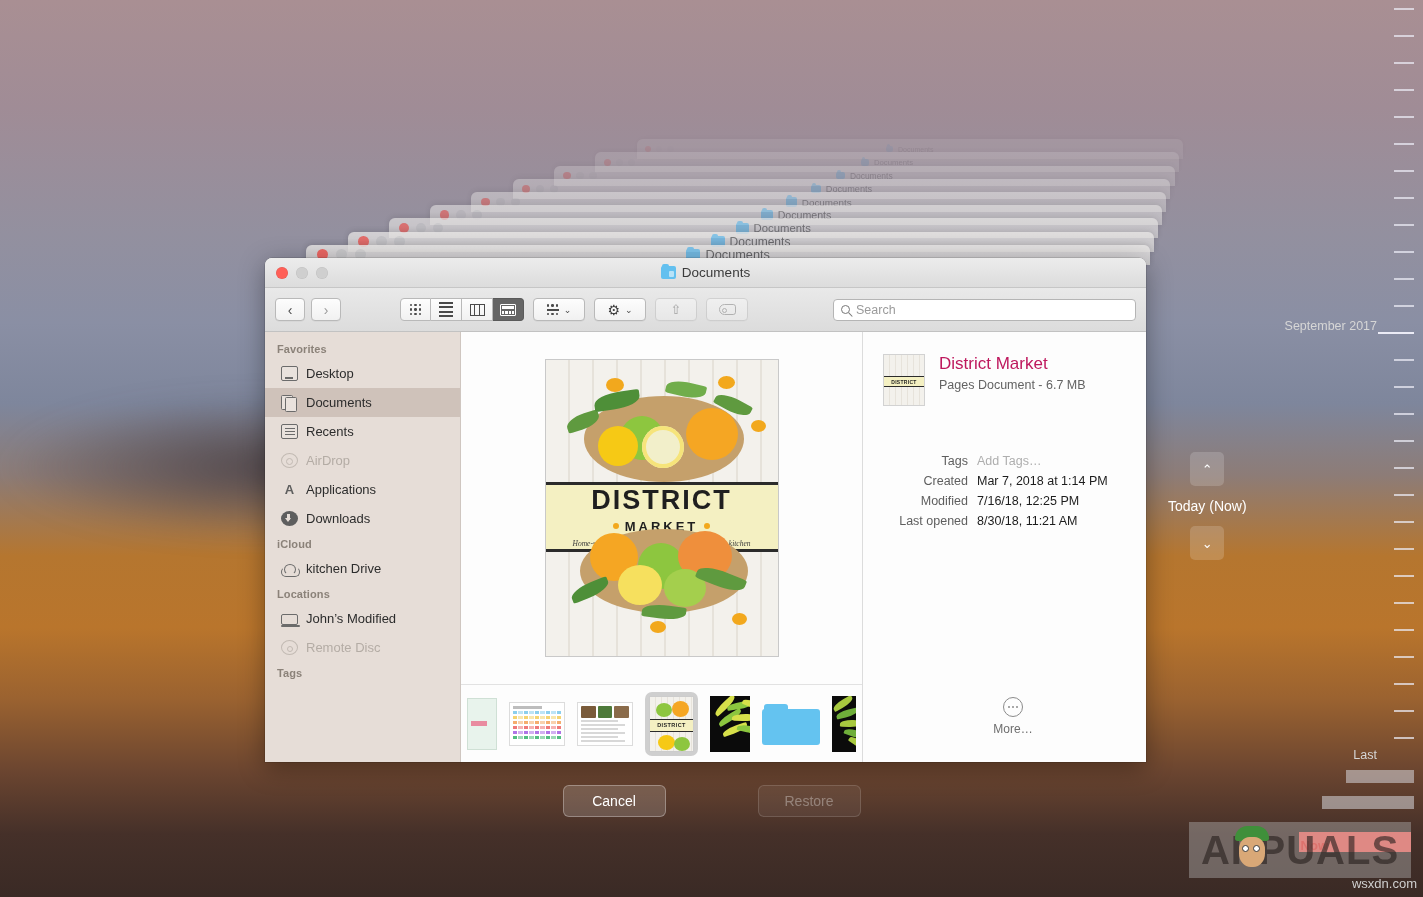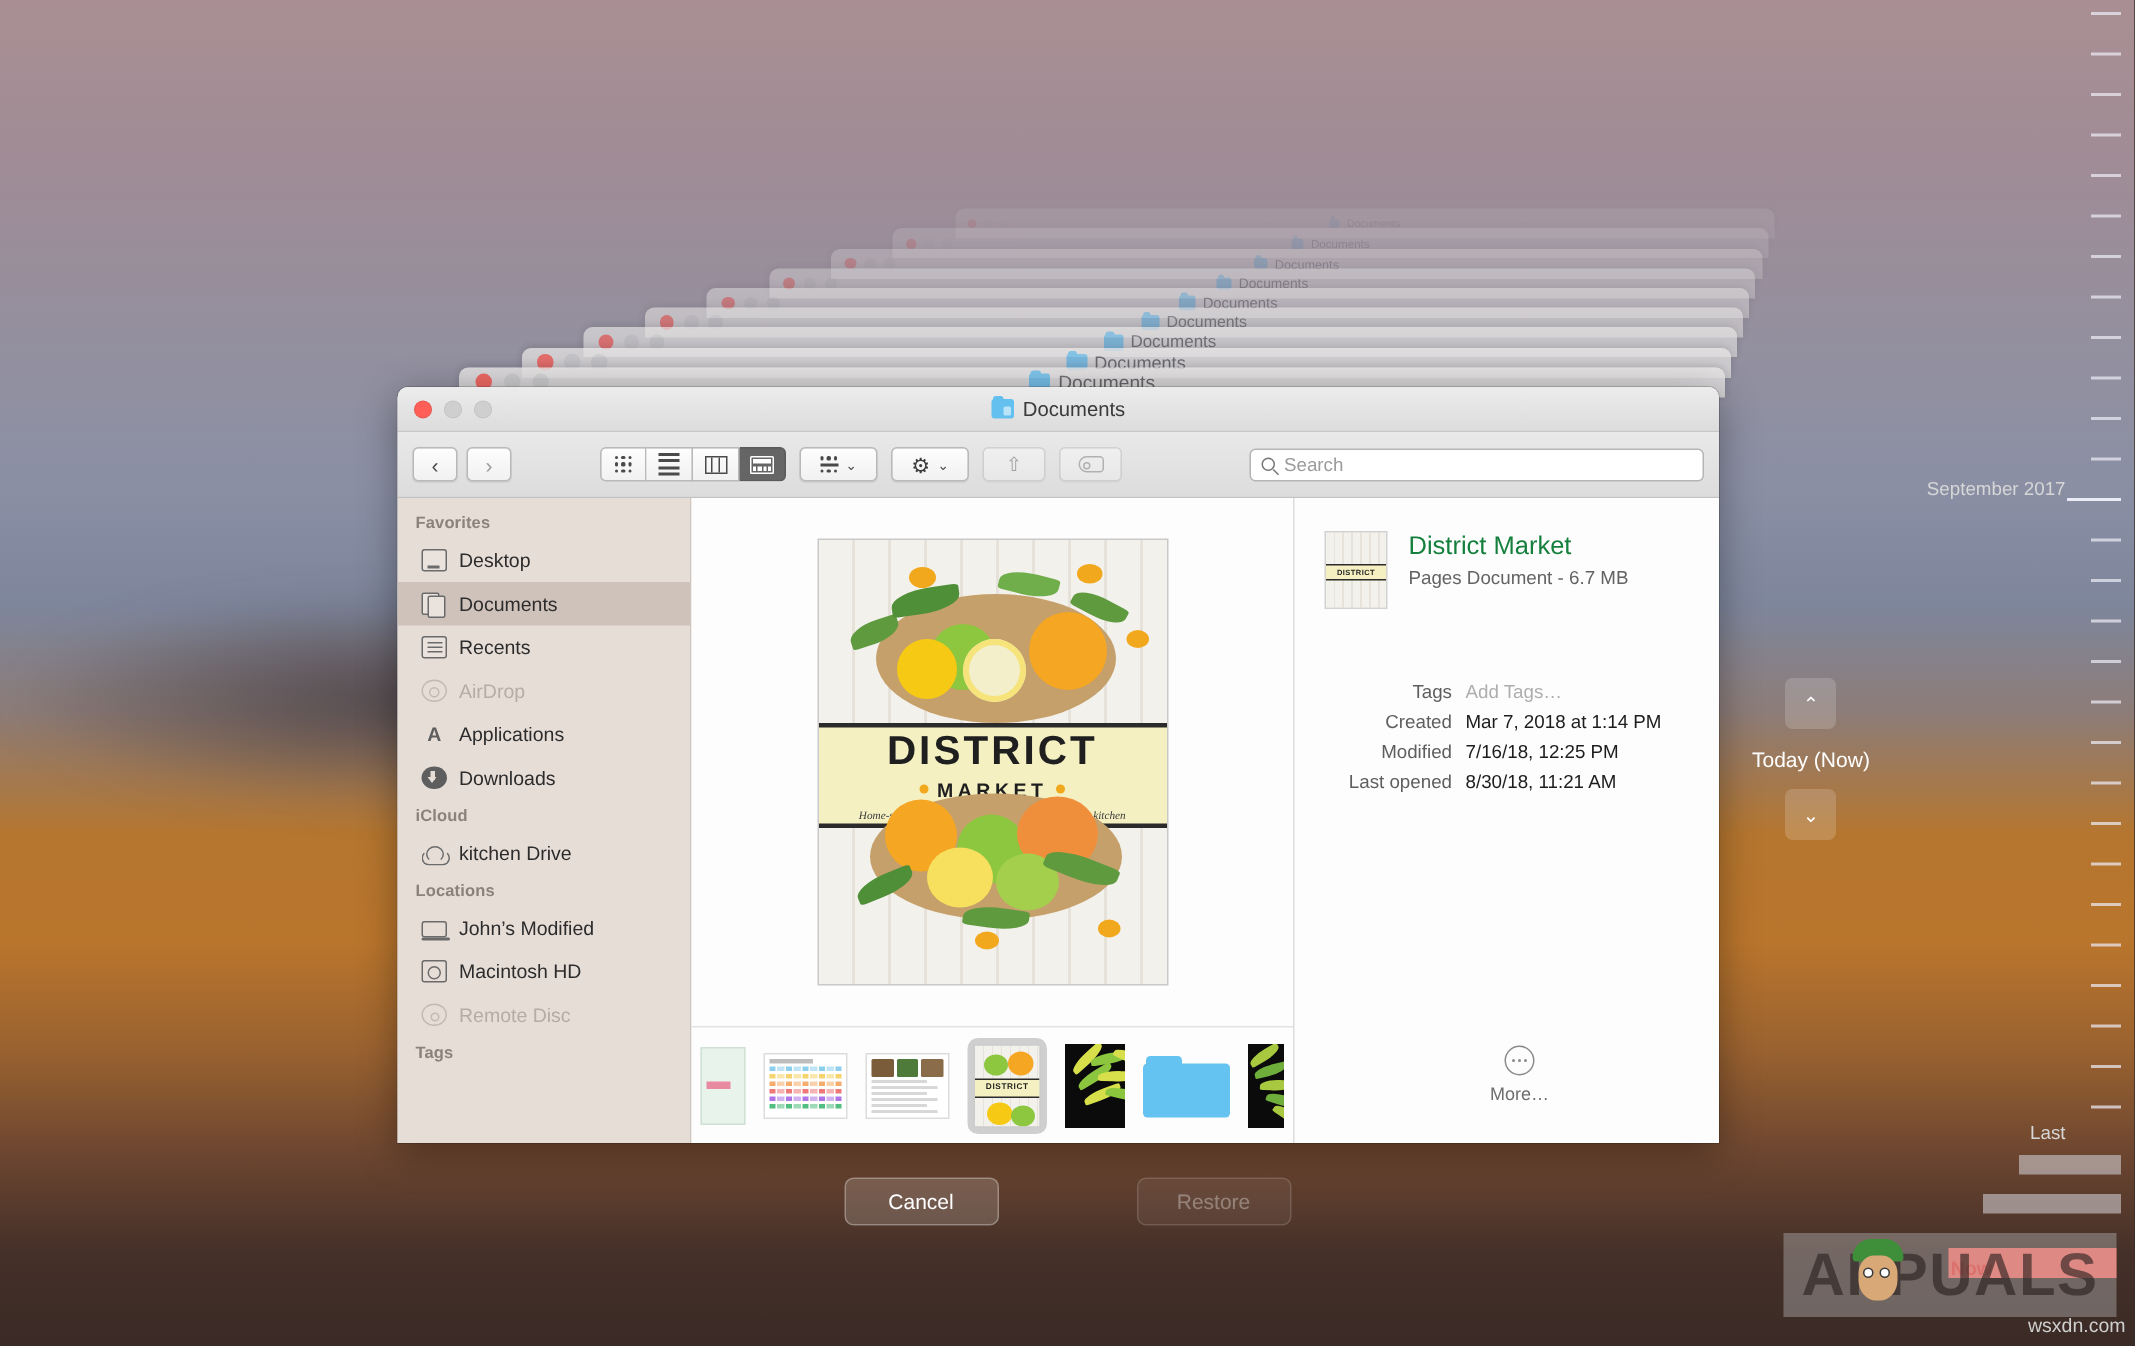--- a/index.html
+++ b/index.html
@@ -317,21 +317,21 @@
     padding: 22px 20px 0 20px; display: flex; flex-direction: column;
   }
   .info-head { display: flex; gap: 14px; align-items: flex-start; }
   .info-thumb {
     width: 42px; height: 52px; border: 1px solid #d2d2d2;
     background: repeating-linear-gradient(90deg,#f3f1ec 0,#f3f1ec 5px,#e7e3db 5px,#e7e3db 6px);
     position: relative; overflow: hidden; flex: 0 0 42px;
   }
   .info-thumb .ib { position:absolute;left:0;right:0;top:21px;height:11px;background:#f4f0c2;border-top:1.2px solid #2b2b2b;border-bottom:1.2px solid #2b2b2b;
     display:flex;align-items:center;justify-content:center;font-size:5px;font-weight:bold;color:#1f1f1f;letter-spacing:.3px;}
-  .info-name { font-size: 17px; color: #15803d; line-height: 1.2; }
+  .info-name { font-size: 17px; color: #be185d; line-height: 1.2; }
   .info-sub { font-size: 12.5px; color: #636363; margin-top: 4px; }
 
   .meta { margin-top: 48px; font-size: 12.5px; }
   .meta-row { display: flex; margin-bottom: 6px; }
   .meta-row .k { width: 94px; text-align: right; color: #5e5e5e; padding-right: 9px; flex: 0 0 94px; }
   .meta-row .v { color: #1d1d1d; }
   .meta-row .v.ph { color: #aeaeae; }
 
   .more-wrap { margin-top: auto; margin-bottom: 26px; display:flex; flex-direction:column; align-items:center; gap:5px; }
   .more-circle {
@@ -635,24 +635,20 @@
         </div>
         <div class="sb-head">iCloud</div>
         <div class="sb-item">
           <span class="sb-ico ic-cloud"></span>
           <span>kitchen Drive</span>
         </div>
         <div class="sb-head">Locations</div>
         <div class="sb-item">
           <span class="sb-ico ic-laptop"></span>
           <span>John’s Modified</span>
-        </div>
-        <div class="sb-item">
-          <span class="sb-ico ic-hd"></span>
-          <span>Macintosh HD</span>
         </div>
         <div class="sb-item off">
           <span class="sb-ico ic-disc"></span>
           <span>Remote Disc</span>
         </div>
         <div class="sb-head">Tags</div>
       </div>
 
     <div id="preview">
       <div id="preview-main">

